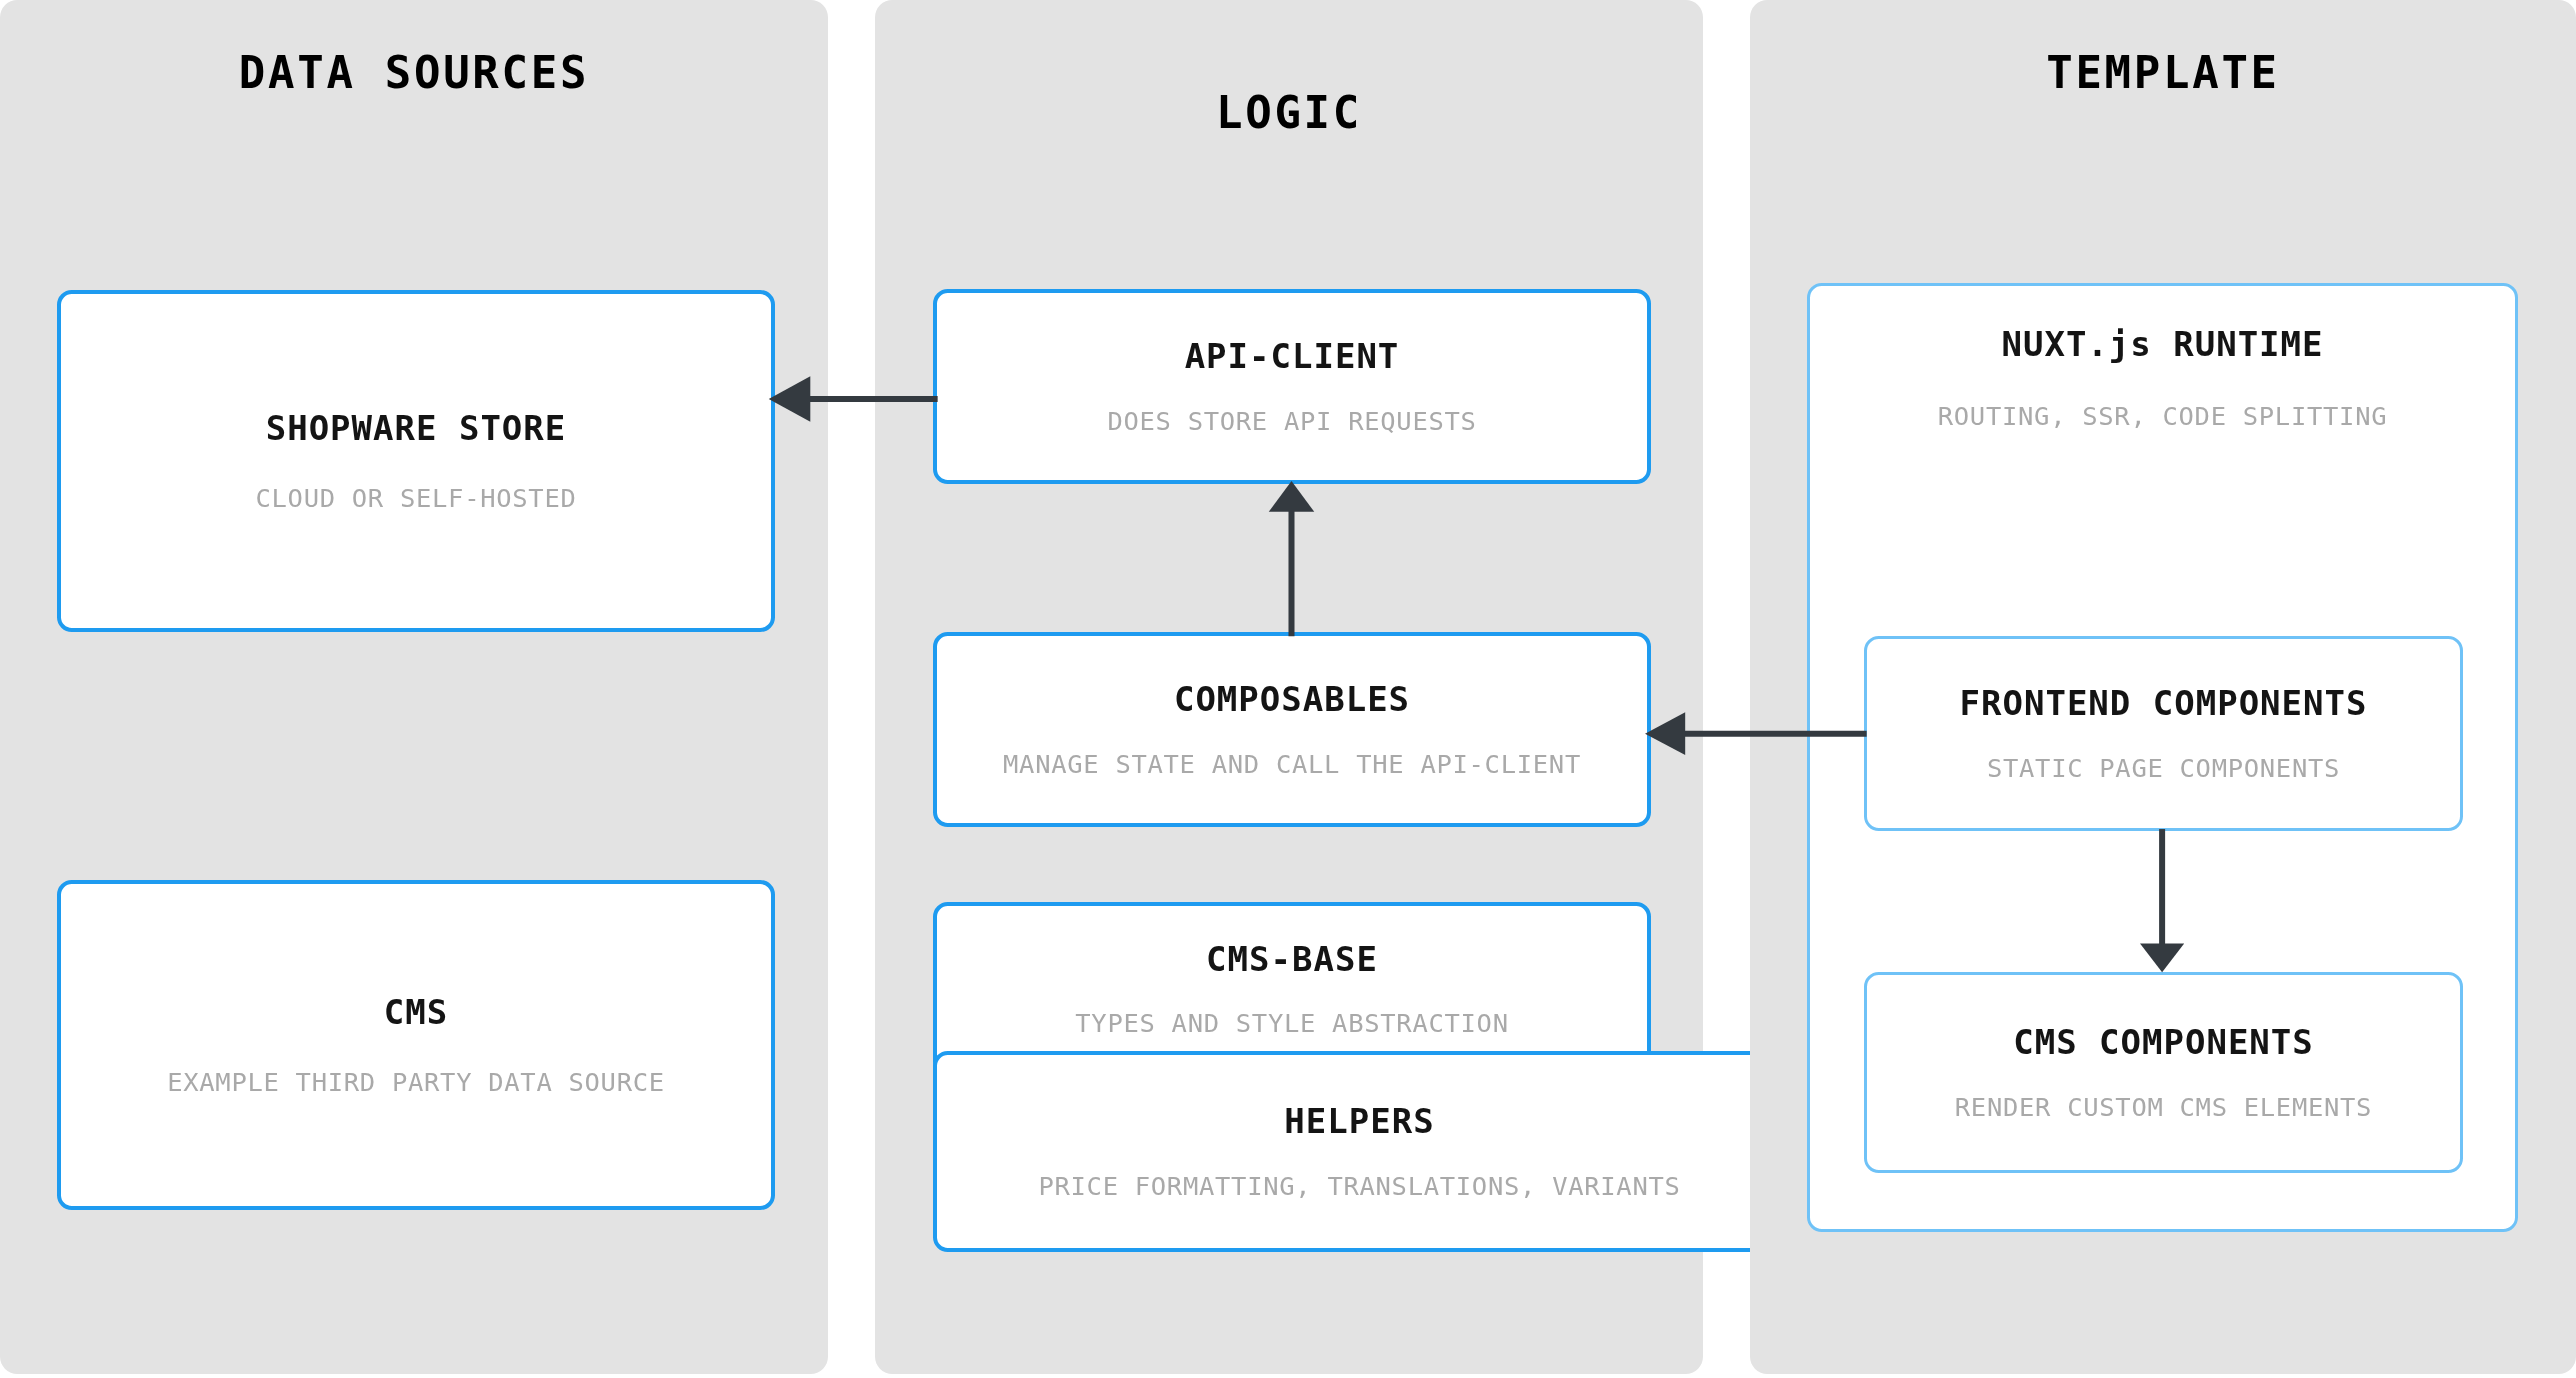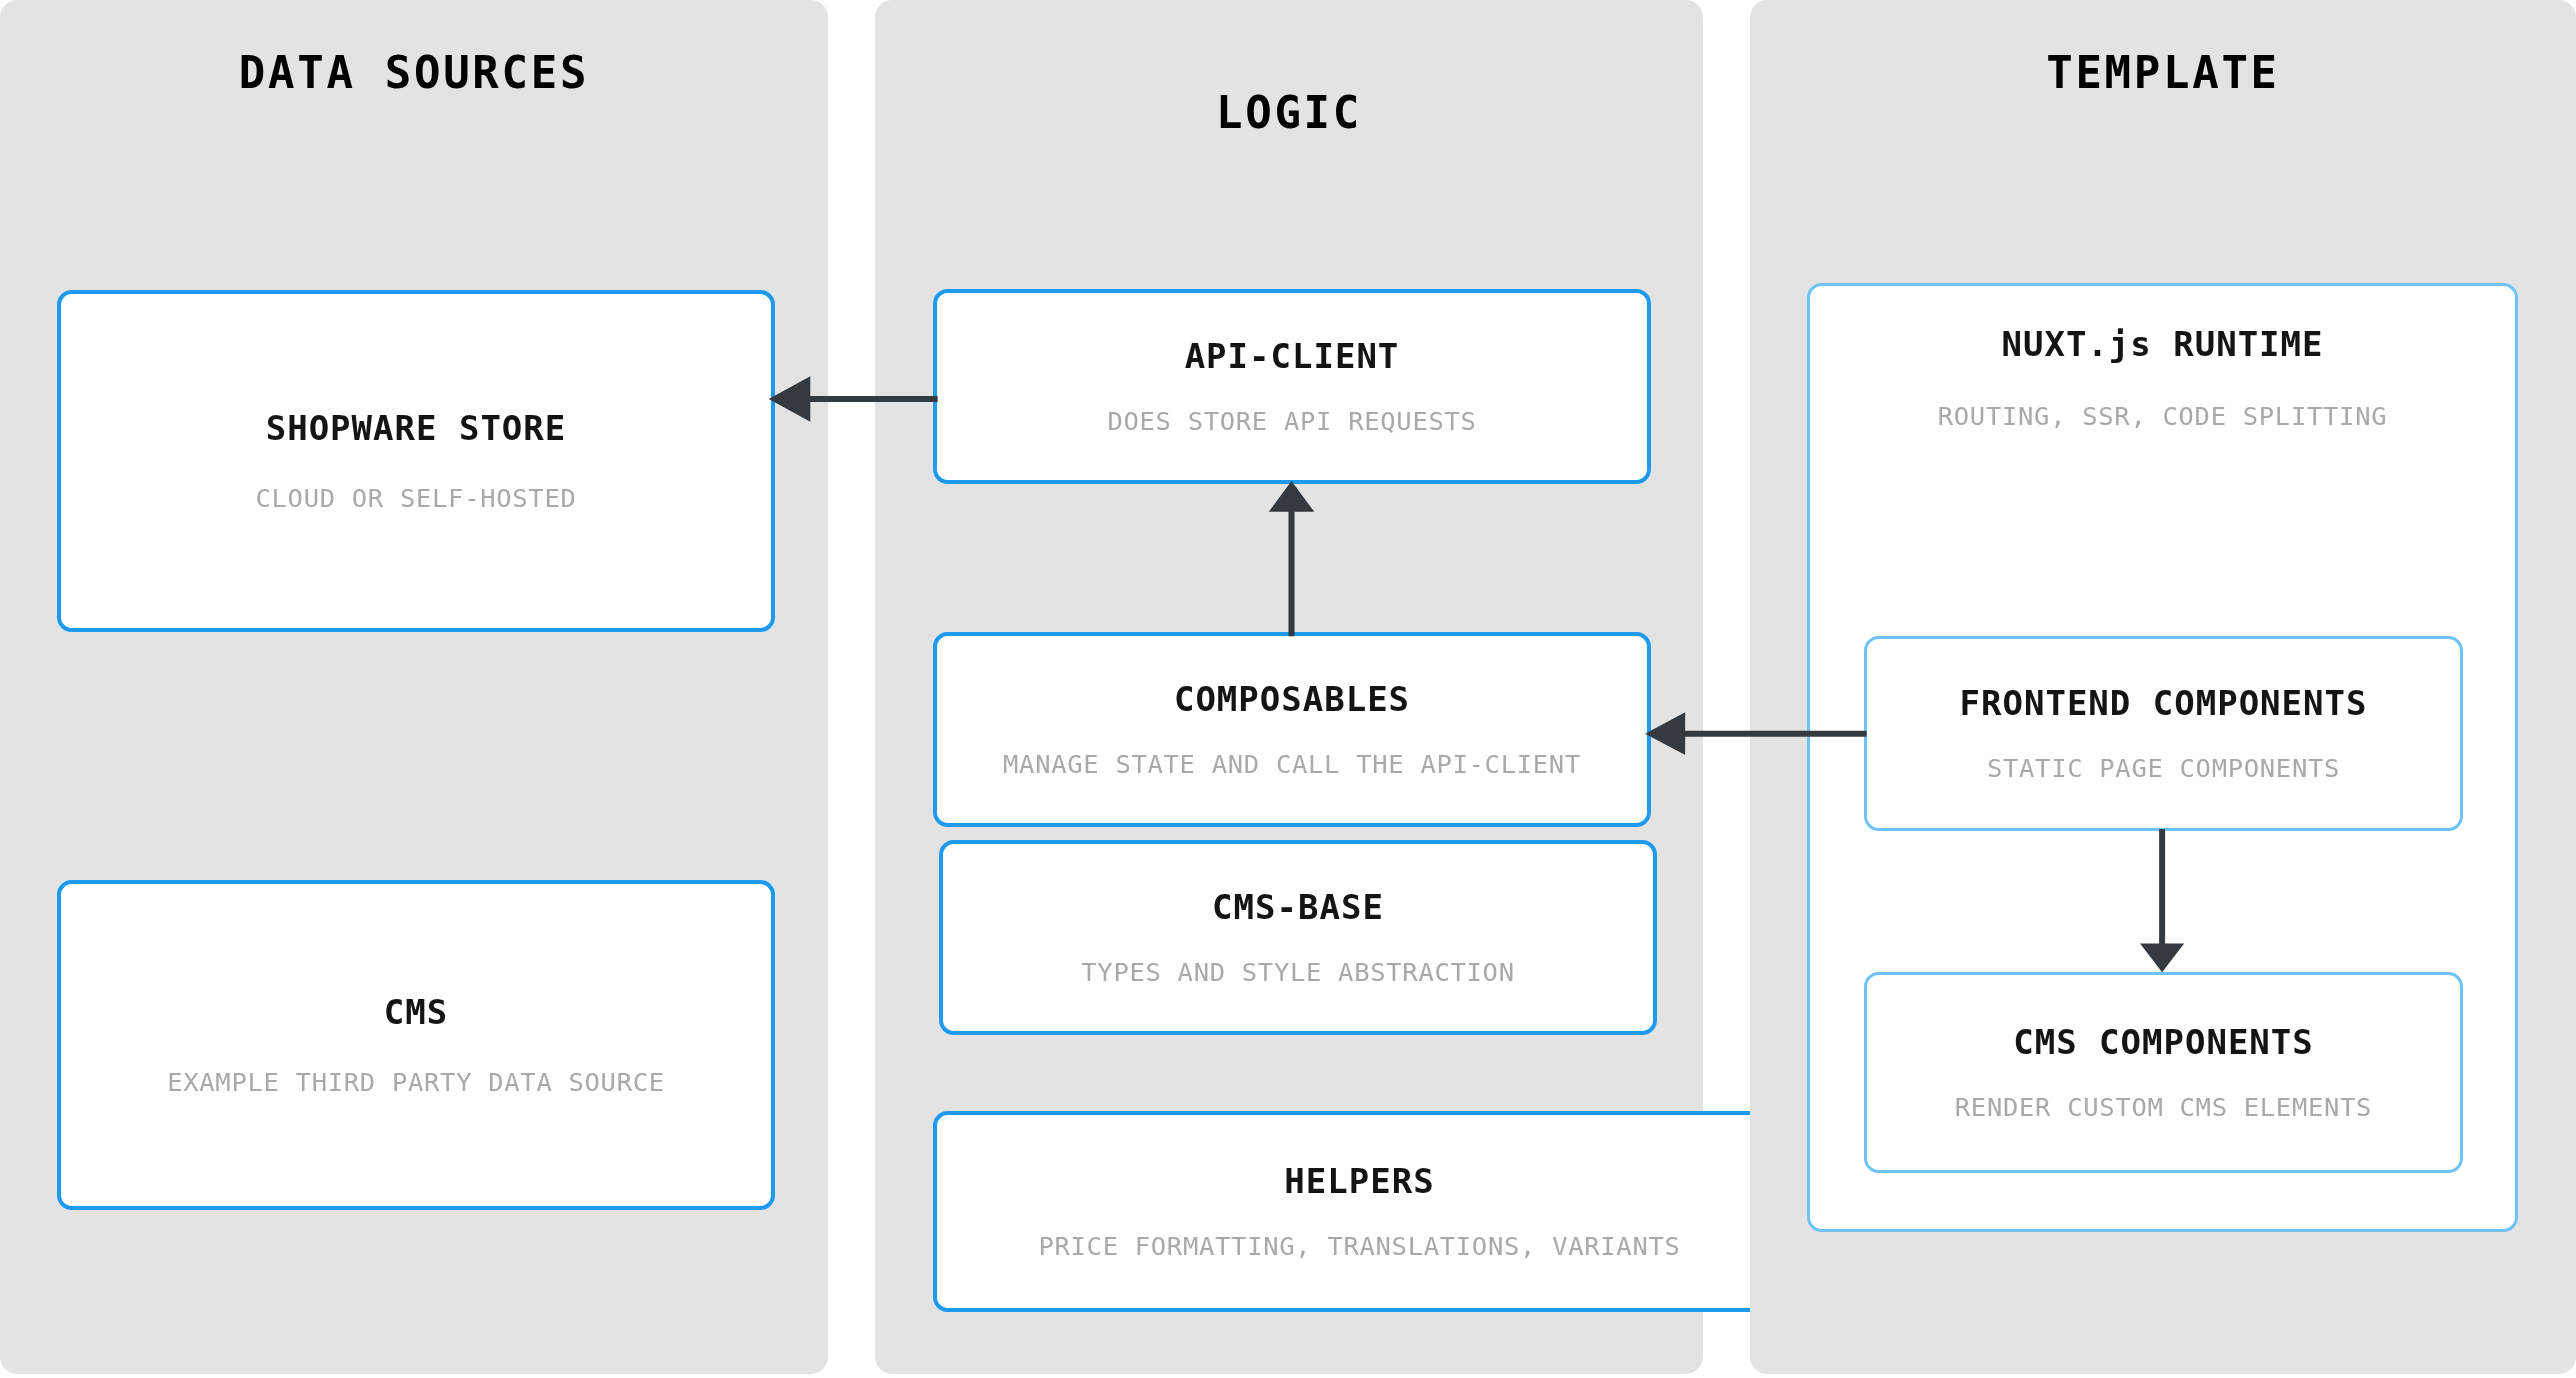--- a/index.html
+++ b/index.html
@@ -140,27 +140,27 @@
     <div class="gap-sm"></div>
     <div class="node-sub">DOES STORE API REQUESTS</div>
   </div>
 
   <div class="node" style="left:933px; top:632px; width:718px; height:195px;">
     <div class="node-title">COMPOSABLES</div>
     <div class="gap-sm"></div>
     <div class="node-sub">MANAGE STATE AND CALL THE API-CLIENT</div>
   </div>
 
-  <div class="node" style="left:933px; top:840px; width:718px; height:195px;margin-left:6px;">
+  <div class="node" style="left:933px; top:902px; width:718px; height:174px;">
     <div class="node-title">CMS-BASE</div>
     <div class="gap-sm"></div>
     <div class="node-sub">TYPES AND STYLE ABSTRACTION</div>
   </div>
 
-  <div class="node" style="left:933px; top:1111px; width:841px; height:201px;padding-left:12px;">
+  <div class="node" style="left:933px; top:1051px; width:841px; height:201px;padding-left:12px;">
     <div class="node-title">HELPERS</div>
     <div class="gap-sm"></div>
     <div class="node-sub">PRICE FORMATTING, TRANSLATIONS, VARIANTS</div>
   </div>
 
   <div class="panel" style="left:1750px; top:0px; width:826px; height:1374px;">
     <div class="panel-title" style="top:47px;">TEMPLATE</div>
   </div>
 
   <div class="node light container" style="left:1807px; top:283px; width:711px; height:949px;">

